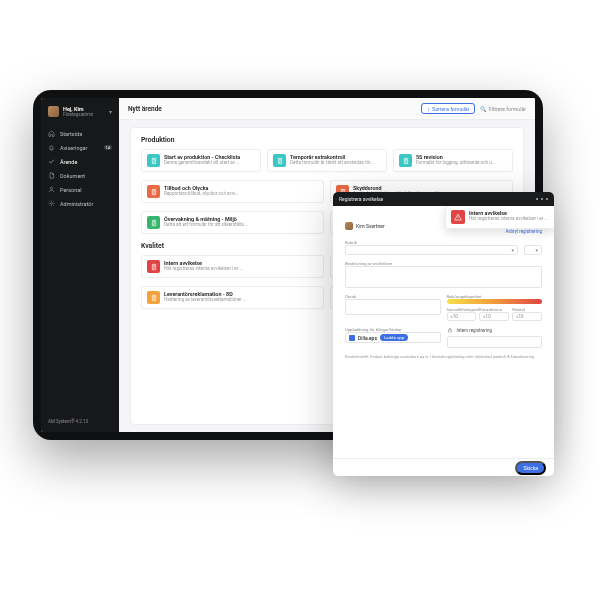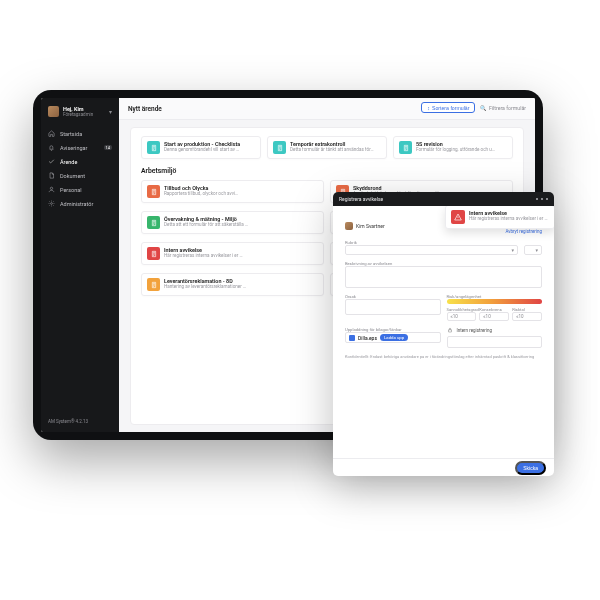--- a/index.html
+++ b/index.html
@@ -64,21 +64,21 @@
   .sidebar-footer {
     margin-top: auto; padding: 4px 7px;
     color: #8c8c92; font-size: 4.5px;
   }
 
   
   .main { flex: 1; display: flex; flex-direction: column; background: #f5f5f7; }
   .topbar {
     height: 22px; background: #fafafb;
     border-bottom: 1px solid #ececef;
-    display: flex; align-items: flex-end;
+    display: flex; align-items: center;
     padding: 6px 9px;
     font-size: 6.5px;
   }
   .topbar-title { font-weight: 600; color: #1a1a1a; }
   .topbar-actions { margin-left: auto; display: flex; gap: 5px; align-items:center;}
   .outline-btn {
     border: 0.6px solid #3b6fe3; color: #3b6fe3;
     background: #fff; border-radius: 3px;
     padding: 1.5px 5px; font-size: 5.2px;
     display: flex; gap: 2px; align-items: center;
@@ -289,20 +289,21 @@
               <span>Filtrera formulär</span>
             </span>
           </div>
         </div>
 
         <div class="content">
           <div class="panel">
 
             <div id="sections-root">
                 <div class="section">
+                  <div class="sec-title">Produktion</div>
                   <div class="cards">
                     <div class="card">
                       <div class="card-ico c-teal">
                         <svg viewBox="0 0 24 24">
                           <rect x="5" y="4" width="14" height="16" rx="2" fill="#fff" opacity=".0"></rect>
                           <path d="M7 4h10v16H7zM9 8h6M9 12h6M9 16h4" stroke="#fff" stroke-width="2" fill="none"></path>
                         </svg>
                       </div>
                       <div class="card-txt">
                         <div class="card-title">Start av produktion - Checklista</div>
@@ -329,21 +330,20 @@
                         </svg>
                       </div>
                       <div class="card-txt">
                         <div class="card-title">5S revision</div>
                         <div class="card-sub">Formulär för logging, utförande och u…</div>
                       </div>
                     </div>
                   </div>
                 </div>
                 <div class="section">
-                  <div class="sec-title">Arbetsmiljö</div>
                   <div class="cards">
                     <div class="card">
                       <div class="card-ico c-redor">
                         <svg viewBox="0 0 24 24">
                           <rect x="5" y="4" width="14" height="16" rx="2" fill="#fff" opacity=".0"></rect>
                           <path d="M7 4h10v16H7zM9 8h6M9 12h6M9 16h4" stroke="#fff" stroke-width="2" fill="none"></path>
                         </svg>
                       </div>
                       <div class="card-txt">
                         <div class="card-title">Tillbud och Olycka</div>
@@ -386,20 +386,21 @@
                         </svg>
                       </div>
                       <div class="card-txt">
                         <div class="card-title">Miljöaspekter</div>
                         <div class="card-sub">Här sker en värdering och bedöm…</div>
                       </div>
                     </div>
                   </div>
                 </div>
                 <div class="section">
+                  <div class="sec-title">Kvalitet</div>
                   <div class="cards">
                     <div class="card">
                       <div class="card-ico c-red">
                         <svg viewBox="0 0 24 24">
                           <rect x="5" y="4" width="14" height="16" rx="2" fill="#fff" opacity=".0"></rect>
                           <path d="M7 4h10v16H7zM9 8h6M9 12h6M9 16h4" stroke="#fff" stroke-width="2" fill="none"></path>
                         </svg>
                       </div>
                       <div class="card-txt">
                         <div class="card-title">Intern avvikelse</div>

